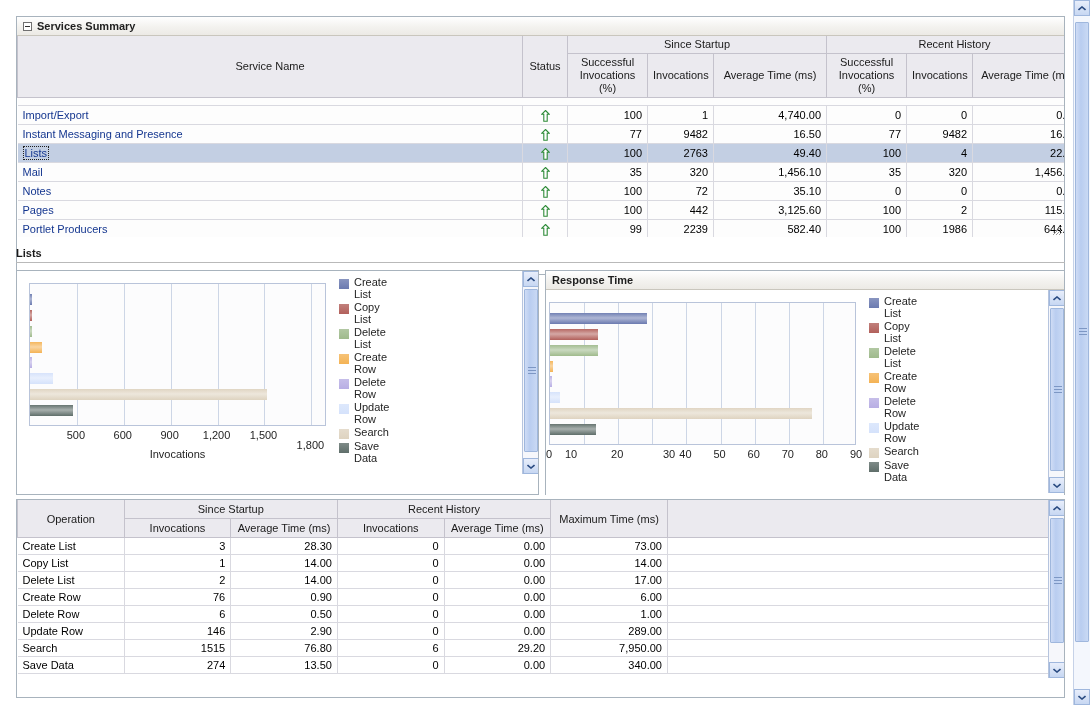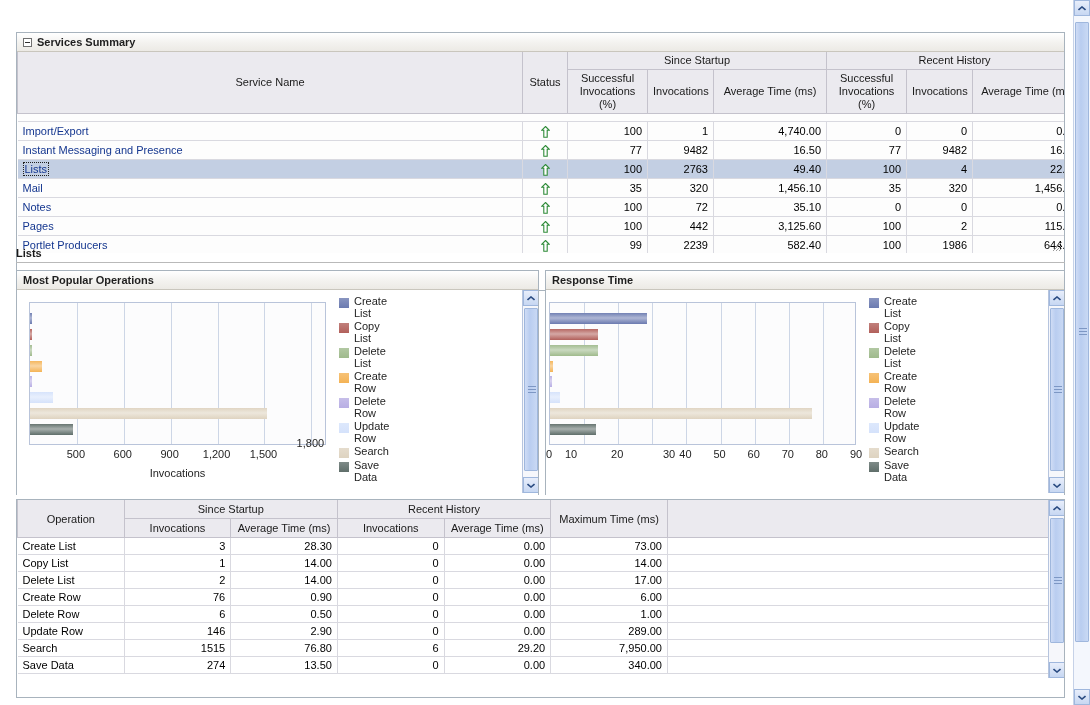--- a/index.html
+++ b/index.html
@@ -59,21 +59,21 @@
     content: "";
     position: absolute;
     left: 1px; top: 3px;
     width: 5px; height: 1px;
     background: #303030;
   }
 
   
   #services-panel {
     position: absolute;
-    left: 16px; top: 32px;
+    left: 16px; top: 16px;
     width: 1049px;
     height: 259px;
   }
   .svc-scrollwrap {
     position: relative;
     width: 100%;
     height: 201px;
     overflow: hidden;
   }
   table.grid {
@@ -427,23 +427,20 @@
           <svg width="11" height="11" viewBox="0 0 11 11">
             <path d="M10 1 L1 10 M10 4 L4 10 M10 7 L7 10" stroke="#9a9a9a" stroke-width="1" fill="none"></path>
           </svg>
         </div>
       </div>
     </div>
 
     <div id="lists-title">Lists</div>
 
     <div class="panel" id="chart-left">
-      <div class="panel-header">
-        <span>Most Popular Operations</span>
-      </div>
       <div class="chart-body" id="chart-body-left">
           <div class="plot-area" style="left: 12px; top: 12px; width: 297px; height: 143px;">
             <div class="gridline" style="left: 46.8947px;"></div>
             <div class="gridline" style="left: 93.7895px;"></div>
             <div class="gridline" style="left: 140.684px;"></div>
             <div class="gridline" style="left: 187.579px;"></div>
             <div class="gridline" style="left: 234.474px;"></div>
             <div class="gridline" style="left: 281.368px;"></div>
             <div class="bar" style="left: 0px; top: 10px; width: 1.5px; background: linear-gradient(rgb(114, 129, 180) 0%, rgb(174, 182, 212) 45%, rgb(107, 122, 176) 100%);"></div>
             <div class="bar" style="left: 0px; top: 26px; width: 1.5px; background: linear-gradient(rgb(182, 104, 99) 0%, rgb(213, 168, 165) 45%, rgb(178, 96, 91) 100%);"></div>
@@ -452,21 +449,21 @@
             <div class="bar" style="left: 0px; top: 73px; width: 1.5px; background: linear-gradient(rgb(188, 178, 229) 0%, rgb(216, 210, 240) 45%, rgb(184, 174, 228) 100%);"></div>
             <div class="bar" style="left: 0px; top: 89px; width: 22.8221px; background: linear-gradient(rgb(215, 227, 251) 0%, rgb(232, 239, 253) 45%, rgb(213, 226, 251) 100%);"></div>
             <div class="bar" style="left: 0px; top: 105px; width: 236.818px; background: linear-gradient(rgb(224, 213, 195) 0%, rgb(237, 231, 220) 45%, rgb(222, 211, 192) 100%);"></div>
             <div class="bar" style="left: 0px; top: 121px; width: 42.8305px; background: linear-gradient(rgb(103, 117, 113) 0%, rgb(167, 175, 173) 45%, rgb(95, 110, 106) 100%);"></div>
           </div>
           <div class="axis-tick" style="left: 33.8947px; top: 158px; width: 50px;">500</div>
           <div class="axis-tick" style="left: 80.7895px; top: 158px; width: 50px;">600</div>
           <div class="axis-tick" style="left: 127.684px; top: 158px; width: 50px;">900</div>
           <div class="axis-tick" style="left: 174.579px; top: 158px; width: 50px;">1,200</div>
           <div class="axis-tick" style="left: 221.474px; top: 158px; width: 50px;">1,500</div>
-          <div class="axis-tick" style="left: 268.368px; top: 147px; width: 50px;">1,800</div>
+          <div class="axis-tick" style="left: 268.368px; top: 168px; width: 50px;">1,800</div>
           <div class="axis-title" style="left: 12px; top: 177px; width: 297px;">Invocations</div>
           <div class="legend" style="left: 322px;">
             <div class="legend-item">
               <span class="legend-swatch" style="background:linear-gradient(to bottom,rgb(137,149,192),#6b7ab0);"></span>
               <span class="legend-label">Create
 List</span>
             </div>
             <div class="legend-item">
               <span class="legend-swatch" style="background:linear-gradient(to bottom,rgb(193,128,124),#b2605b);"></span>
               <span class="legend-label">Copy

